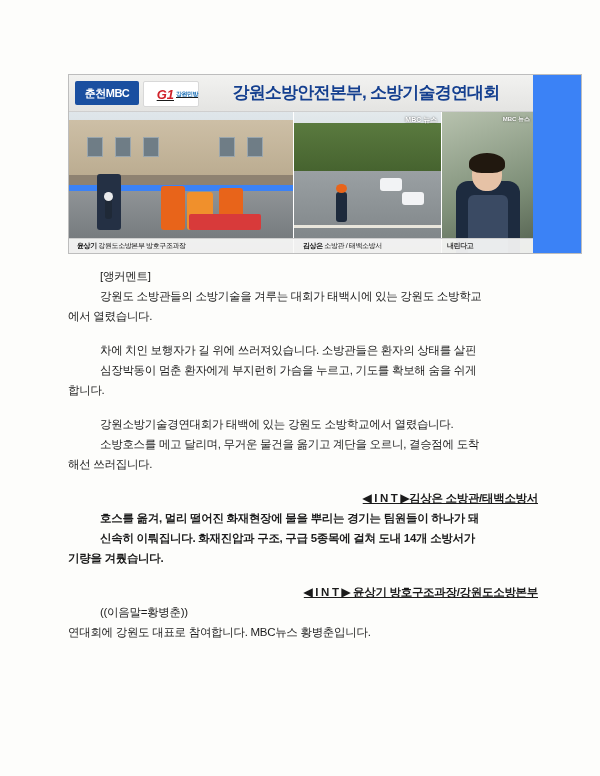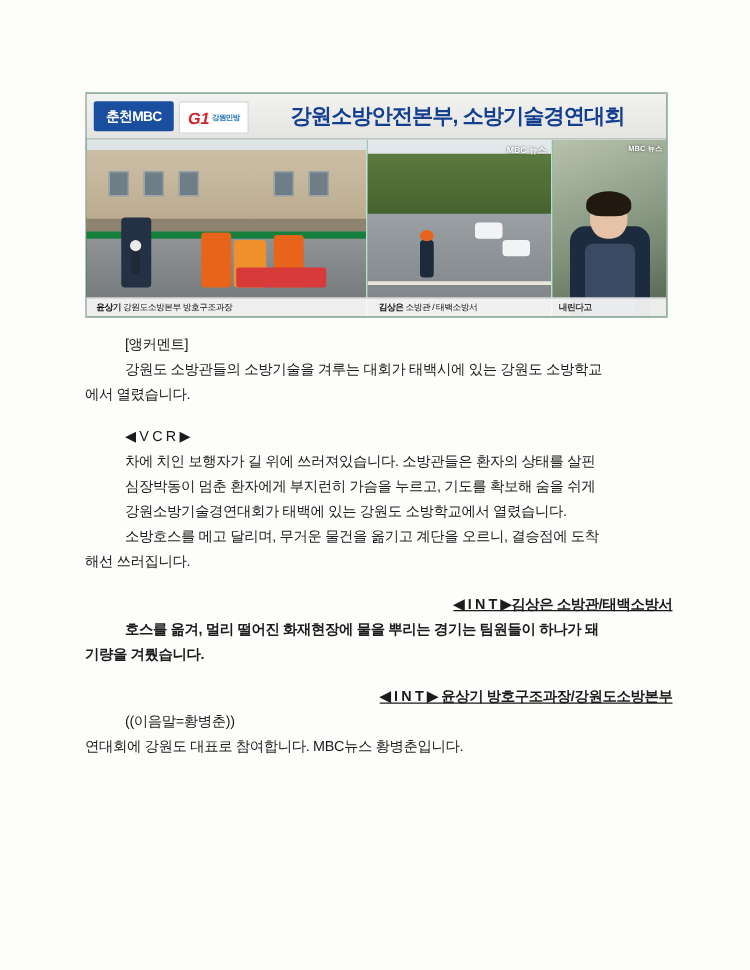--- a/index.html
+++ b/index.html
@@ -24,22 +24,23 @@
   }
 
   
   .news-block {
     position: absolute;
     left: 68px;
     top: 74px;
     width: 464px;
     height: 178px;
     border: 1px solid #bdbdbd;
-    background: #15803d;
+    background: #3b82f6;
     overflow: hidden;
+    padding-left: 48px;
   }
   .news-title-bar {
     position: absolute;
     left: 0; top: 0;
     width: 464px;
     height: 36px;
     background: linear-gradient(180deg, #f2f2f0 0%, #e4e4e2 100%);
     border-bottom: 1px solid #cfcfcf;
   }
   .mbc-logo {
@@ -58,22 +59,23 @@
   }
   .g1-logo {
     position: absolute;
     left: 74px; top: 6px;
     width: 54px; height: 24px;
     background: #ffffff;
     border: 1px solid #d8d8d8;
     border-radius: 2px;
     display: flex;
     align-items: center;
-    justify-content: center;
+    justify-content: flex-end;
     gap: 2px;
+    text-decoration: underline;
   }
   .g1-mark {
     color: #d0232b;
     font-size: 13px;
     font-weight: bold;
     font-style: italic;
   }
   .g1-sub {
     color: #1b6fb5;
     font-size: 6px;
@@ -323,32 +325,33 @@
       </div>
     </div>
   </div>
 
   <div class="doc">
 
     <div class="para tight">[앵커멘트]</div>
     <div class="para tight">강원도 소방관들의 소방기술을 겨루는 대회가 태백시에 있는 강원도 소방학교</div>
     <div class="para">에서 열렸습니다.</div>
 
-    <div class="para tight">◀ V C R ▶</div>
     <div class="para tight">차에 치인 보행자가 길 위에 쓰러져있습니다. 소방관들은 환자의 상태를 살핀</div>
 
     <div class="para tight">심장박동이 멈춘 환자에게 부지런히 가슴을 누르고, 기도를 확보해 숨을 쉬게</div>
+    <div class="para">합니다.</div>
 
     <div class="para tight">강원소방기술경연대회가 태백에 있는 강원도 소방학교에서 열렸습니다.</div>
     <div class="para tight">소방호스를 메고 달리며, 무거운 물건을 옮기고 계단을 오르니, 결승점에 도착</div>
     <div class="para">해선 쓰러집니다.</div>
 
 
     <div class="para tight bold ul">◀ I N T ▶김상은 소방관/태백소방서</div>
     <div class="para tight bold">호스를 옮겨, 멀리 떨어진 화재현장에 물을 뿌리는 경기는 팀원들이 하나가 돼</div>
+    <div class="para tight bold">신속히 이뤄집니다. 화재진압과 구조, 구급 5종목에 걸쳐 도내 14개 소방서가</div>
     <div class="para bold">기량을 겨뤘습니다.</div>
 
     <div class="para tight bold ul">◀ I N T ▶ 윤상기 방호구조과장/강원도소방본부</div>
 
     <div class="para tight">((이음말=황병춘))</div>
     <div class="para">연대회에 강원도 대표로 참여합니다.  MBC뉴스 황병춘입니다.</div>
 
   </div>
 </div>
 

